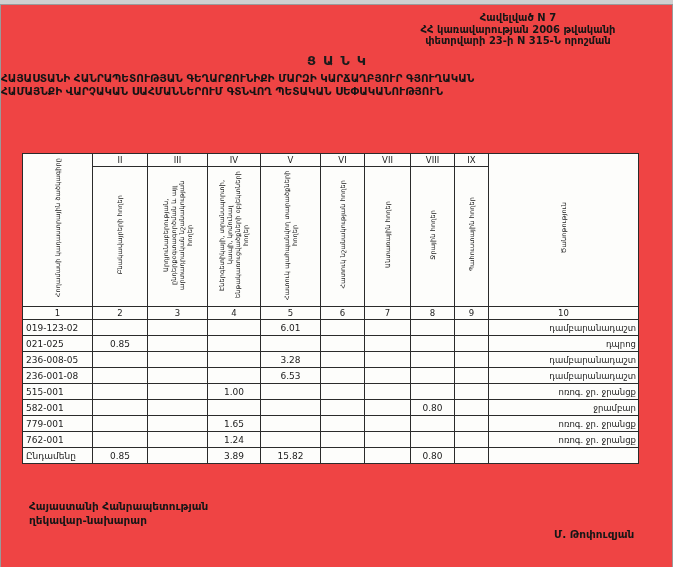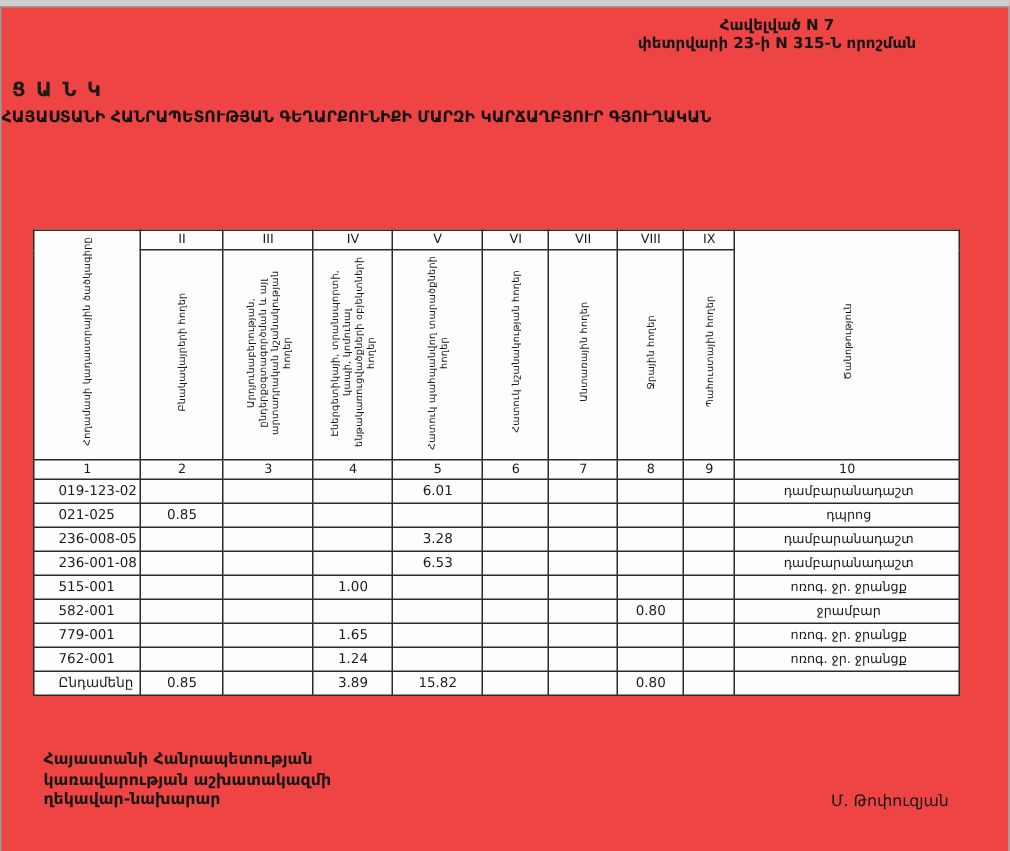--- a/index.html
+++ b/index.html
@@ -7,21 +7,21 @@
   body { font-family:"DejaVu Sans", sans-serif; }
   .page {
     position:relative; width:673px; height:567px; margin:4px auto;
     background:#ef4444; border:1px solid #9a9a9a; color:#1b1b1b; overflow:hidden;
   }
   .annex {
     position:absolute; top:7px; right:20px; width:268px;
     text-align:center; font-size:10px; line-height:11.5px; font-weight:bold; color:#161616;
   }
   .doc-title {
-    position:absolute; top:48px; left:0; right:0; 
+    position:absolute; top:48px; left:0; right:0; text-align:center;
     font-weight:bold; font-size:13px; letter-spacing:7px; padding-left:7px;
   }
   .doc-subtitle {
     position:absolute; top:67px; left:0; right:0; text-align:left;
     font-weight:bold; font-size:10.5px; line-height:13px; color:#141414;
   }
   table.landtable {
     position:absolute; left:21px; top:148px;
     border-collapse:collapse; table-layout:fixed; background:#fdfdfb;
   }
@@ -33,47 +33,49 @@
   th.hcell { height:140px; vertical-align:middle; text-align:center; padding:1px; }
   th.hc { vertical-align:middle; text-align:center; padding:1px; }
   .vert {
     writing-mode:vertical-rl; transform:rotate(180deg);
     display:inline-block; font-size:6.4px; line-height:1.25;
     max-height:132px; letter-spacing:0.2px; text-align:center;
   }
   .vert-tall { max-height:146px; }
   td.num { height:13px; font-size:8.5px; text-align:center; padding:0; }
   tr.datarow td { height:16px; }
-  td.code { font-size:9px; text-align:left; padding-left:16px; white-space:nowrap; }
+  td.code { font-size:9px; text-align:left; padding-left:3px; white-space:nowrap; }
   td.val  { font-size:9px; text-align:center; white-space:nowrap; }
-  td.note { font-size:8.5px; text-align:center; padding-left:4px; white-space:nowrap; }
+  td.note { font-size:8.5px; text-align:right; padding-left:4px; white-space:nowrap; }
   tr.totalrow td { height:16px; }
   .footer-left {
     position:absolute; left:28px; top:495px;
     font-size:10.5px; line-height:13.5px; font-weight:bold; color:#161616;
   }
   .signature {
     position:absolute; left:553px; top:523px;
-    font-size:10.5px; font-weight:normal; color:#161616; white-space:nowrap;
+    font-size:10.5px; font-weight:bold; color:#161616; white-space:nowrap;
   }
 </style>
 </head>
 <body>
 
 <div class="page">
 
   <div class="annex">
     <div>Հավելված N 7</div>
+    <div>ՀՀ կառավարության 2006 թվականի</div>
     <div>փետրվարի 23-ի N 315-Ն որոշման</div>
   </div>
 
   <div class="doc-title">ՑԱՆԿ</div>
 
   <div class="doc-subtitle">
     <div>ՀԱՅԱՍՏԱՆԻ ՀԱՆՐԱՊԵՏՈՒԹՅԱՆ ԳԵՂԱՐՔՈՒՆԻՔԻ ՄԱՐԶԻ ԿԱՐՃԱՂԲՅՈՒՐ ԳՅՈՒՂԱԿԱՆ</div>
+    <div>ՀԱՄԱՅՆՔԻ ՎԱՐՉԱԿԱՆ ՍԱՀՄԱՆՆԵՐՈՒՄ ԳՏՆՎՈՂ ՊԵՏԱԿԱՆ ՍԵՓԱԿԱՆՈՒԹՅՈՒՆ</div>
   </div>
 
   <table class="landtable">
     <colgroup>
       <col style="width:70px">
         <col style="width:55px">
         <col style="width:60px">
       <col style="width:53px">
         <col style="width:60px">
         <col style="width:44px">
@@ -225,19 +227,18 @@
           <td class="val"></td>
           <td class="val">0.80</td>
           <td class="val"></td>
           <td class="note"></td>
         </tr>
       </tbody>
   </table>
 
   <div class="footer-left">
     <div>Հայաստանի Հանրապետության</div>
-    <div>կառավարության աշխատակազմի</div>
     <div>ղեկավար-նախարար</div>
   </div>
 
   <div class="signature">Մ. Թոփուզյան</div>
 
 </div>
 
 </body></html>

